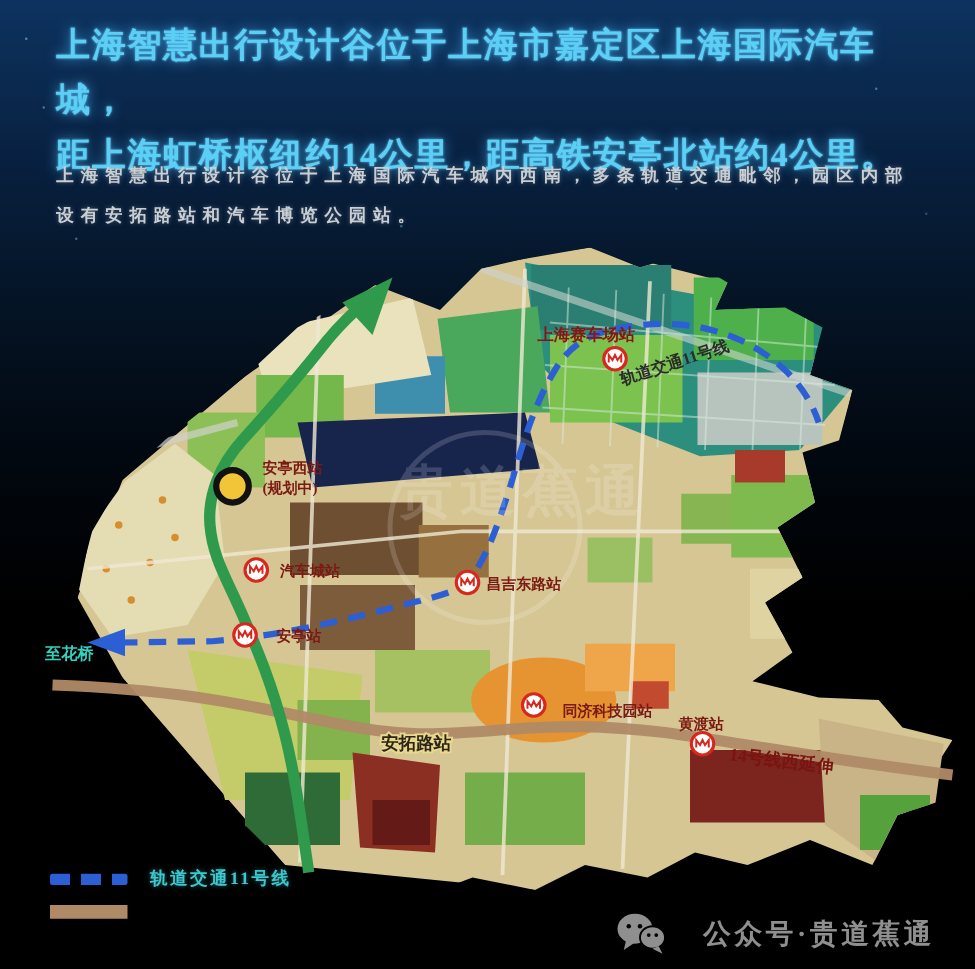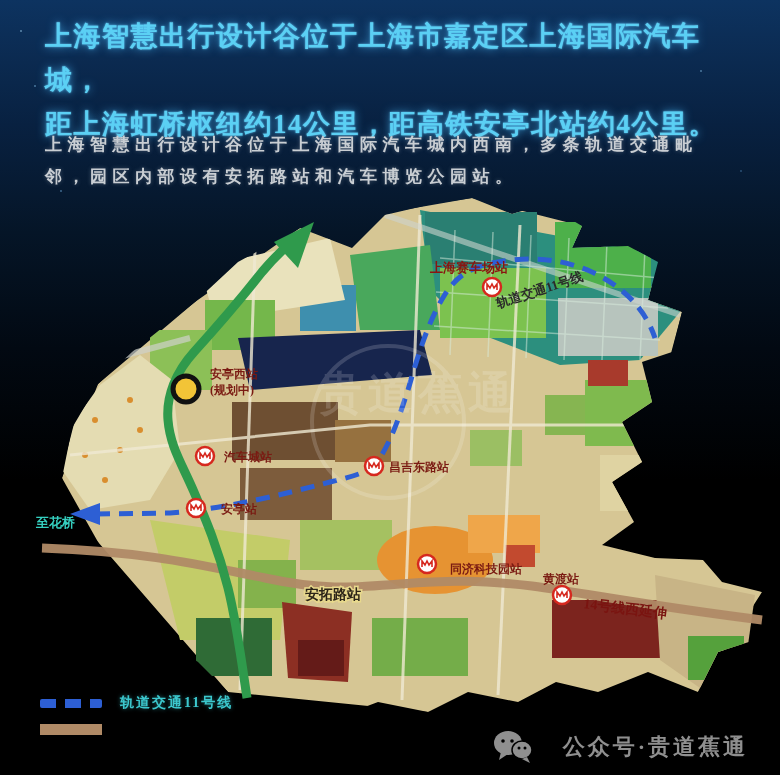--- a/index.html
+++ b/index.html
@@ -10,21 +10,21 @@
   }
   .sparkles{position:absolute;top:30px;left:20px;width:2px;height:2px;border-radius:50%;
     background:#9fd2f0;opacity:.55;
     box-shadow:14px 55px 0 #7fb8e0, 120px 18px 0 #6aa8d8, 300px 150px 0 #5e9cd0,
       680px 40px 0 #7fb8e0, 520px 120px 0 #4e88b8, 40px 160px 0 #6aa8d8,
       720px 140px 0 #447aa8, 240px 95px 0 #558cc0, 660px 90px 0 #558cc0;}
   .headline{position:absolute;left:45px;top:14px;width:700px;
     color:#5bd0f4;font-size:27px;font-weight:bold;letter-spacing:1.5px;line-height:44px;
     text-shadow:0 0 10px rgba(70,180,245,.85),0 0 2px rgba(120,220,255,.9);}
   .intro{position:absolute;left:45px;top:112px;width:690px;
-    color:#c9ced3;font-size:17px;font-weight:bold;letter-spacing:5.5px;line-height:32px;
+    color:#c9ced3;font-size:14px;font-weight:bold;letter-spacing:5.5px;line-height:32px;
     text-shadow:0 0 4px rgba(200,210,220,.35);}
   .map-svg{position:absolute;left:0;top:0;}
   .legend{position:absolute;left:40px;top:690px;width:420px;}
   .legend-row{display:flex;align-items:center;height:26px;}
   .swatch{width:62px;height:9px;margin-right:18px;flex:0 0 62px;}
   .swatch.dashed{background:repeating-linear-gradient(90deg,#2d5fd4 0 16px,transparent 16px 25px);border-radius:2px;}
   .swatch.line14{background:#b08a66;height:11px;}
   .swatch.jiamin{background:#2f9a4c;height:11px;}
   .legend-label{color:#3cc8ce;font-size:14px;font-weight:bold;letter-spacing:2px;
     text-shadow:0 0 4px rgba(60,200,210,.5);}

